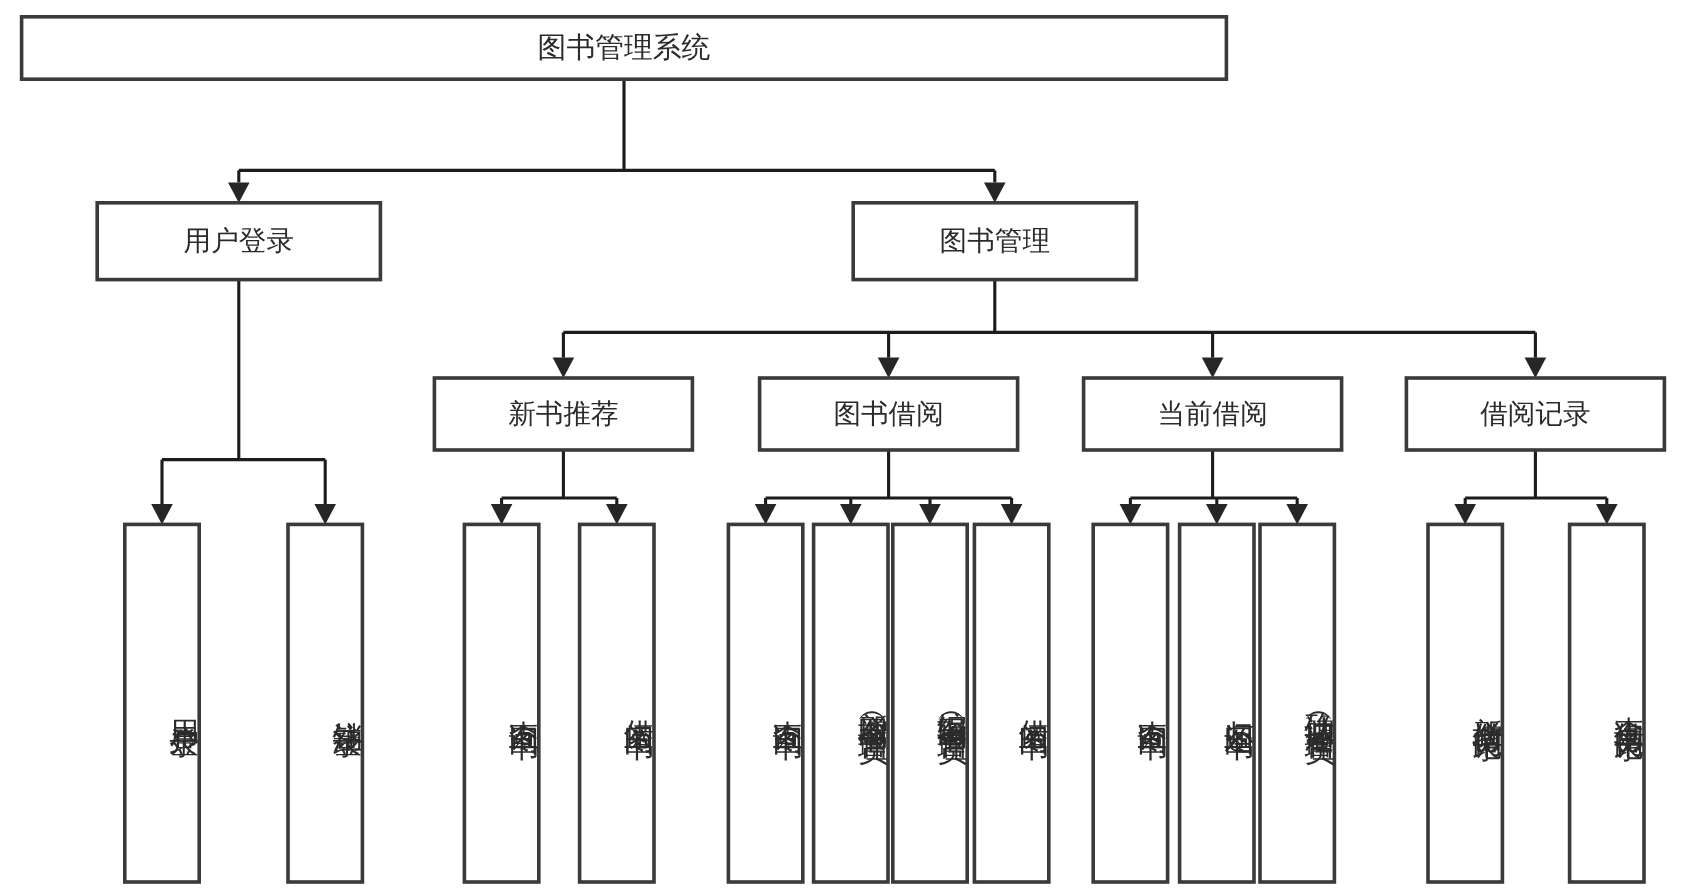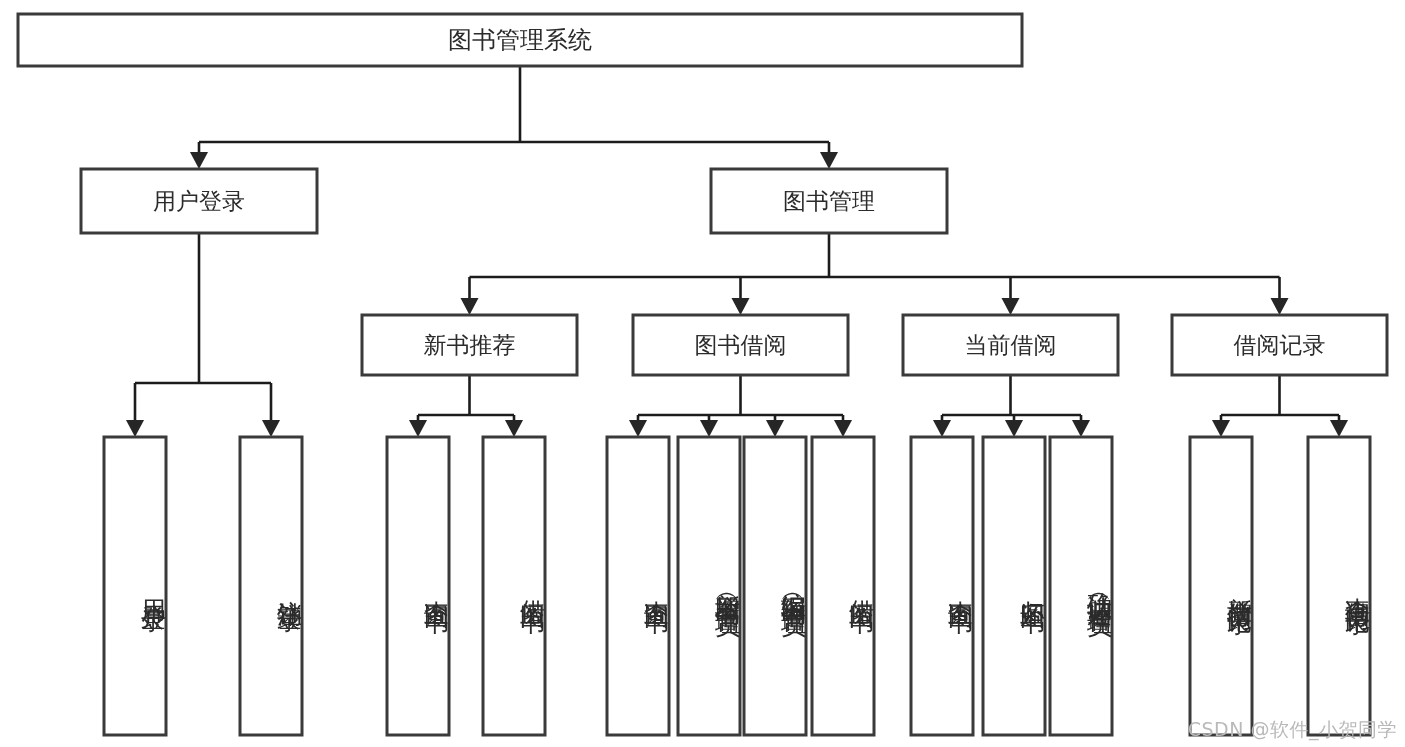--- a/index.html
+++ b/index.html
@@ -226,14 +226,13 @@
       <div class="leaf-label" style="left: 678px; top: 449px; width: 62px; height: 274px;">新增图书（管理员）</div>
       <div class="leaf-label" style="left: 744px; top: 449px; width: 62px; height: 274px;">编辑图书（管理员）</div>
       <div class="leaf-label" style="left: 812px; top: 449px; width: 62px; height: 274px;">借阅图书</div>
       <div class="leaf-label" style="left: 911px; top: 449px; width: 62px; height: 274px;">查询图书</div>
       <div class="leaf-label" style="left: 983px; top: 449px; width: 62px; height: 274px;">归还图书</div>
       <div class="leaf-label" style="left: 1050px; top: 449px; width: 62px; height: 274px;">确认归还（管理员）</div>
       <div class="leaf-label" style="left: 1190px; top: 449px; width: 62px; height: 274px;">新增借阅记录</div>
       <div class="leaf-label" style="left: 1308px; top: 449px; width: 62px; height: 274px;">查询借阅记录</div>
     </div>
 
-  <div class="watermark">CSDN @软件_小贺同学</div>
 </div>
 
 </body></html>

